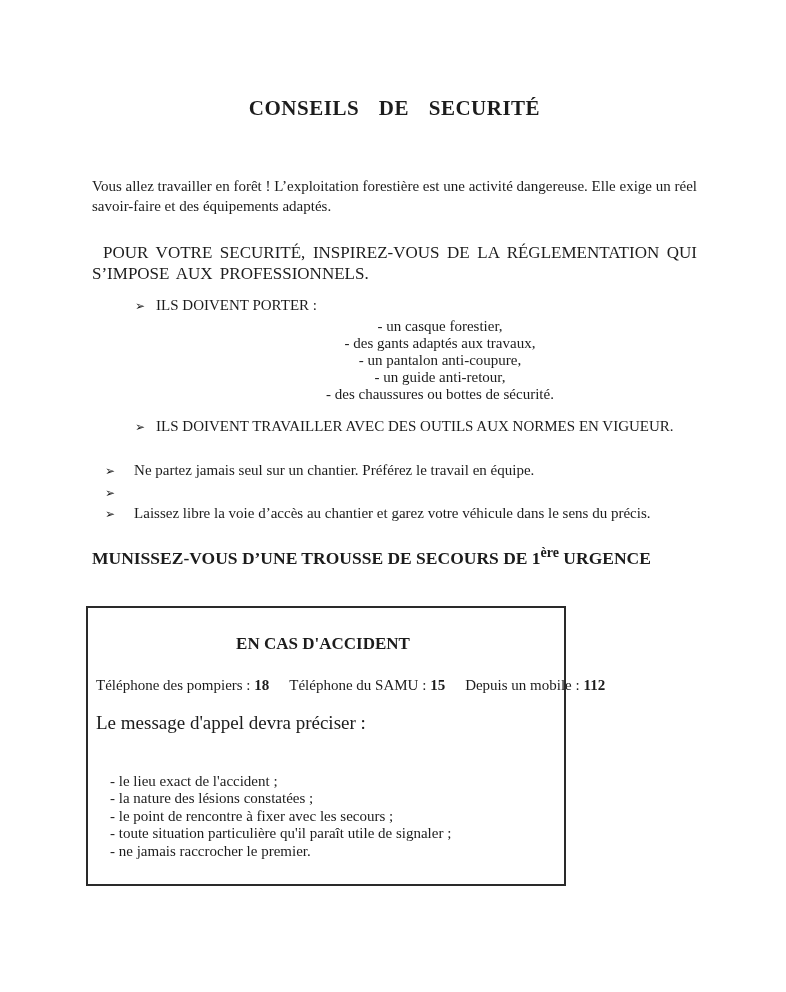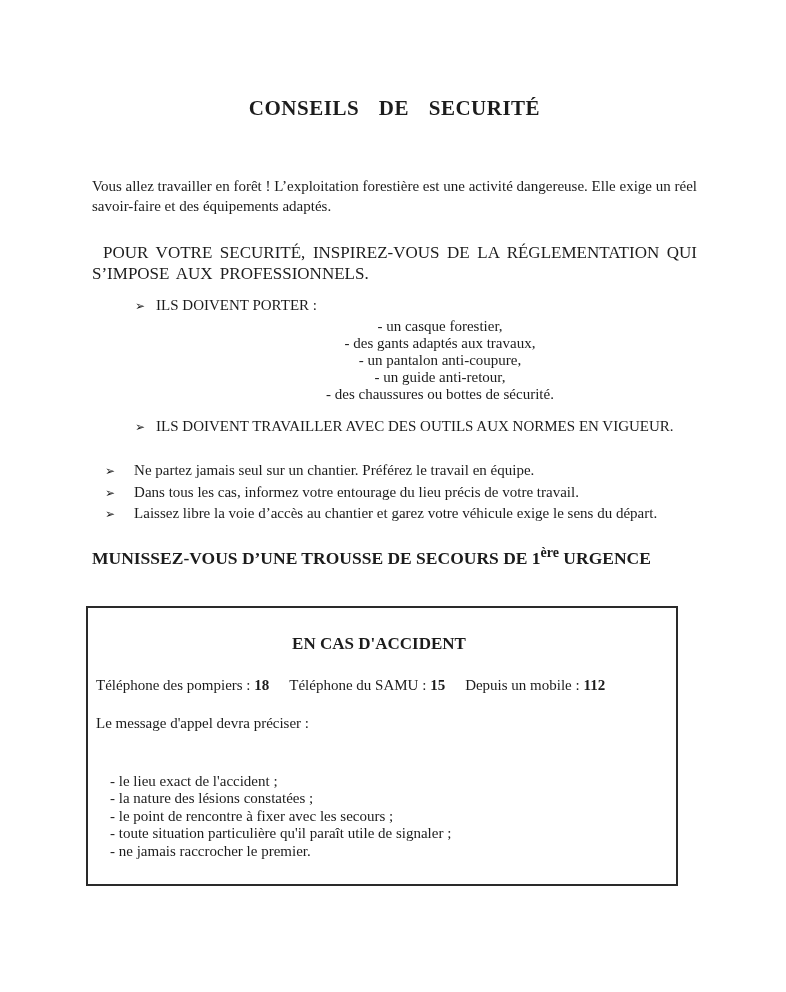--- a/index.html
+++ b/index.html
@@ -82,21 +82,21 @@
     line-height: 23px;
   }
   .trousse sup {
     font-size: 14px;
     vertical-align: super;
     line-height: 0;
   }
   .accident-box {
     margin-top: 36px;
     margin-left: -6px;
-    width: 592px;
+    width: 480px;
     min-height: 218px;
     border: 2px solid #2a2a2a;
     padding: 26px 14px 24px 8px;
   }
   .accident-title {
     text-align: center;
     font-size: 17px;
     font-weight: bold;
     line-height: 20px;
   }
@@ -104,21 +104,21 @@
     margin-top: 22px;
     display: flex;
     gap: 20px;
     font-size: 15px;
     line-height: 19px;
     white-space: nowrap;
   }
   .phones b { font-weight: bold; }
   .message-intro {
     margin-top: 19px;
-    font-size: 15px;
+    font-size: 19px;
     line-height: 18px;
   }
   .message-list {
     list-style: none;
     padding-left: 14px;
     font-size: 15px;
     font-weight: normal;
     line-height: 17.5px;
     margin-top: 41px;
   }
@@ -152,25 +152,24 @@
     <span>ILS DOIVENT TRAVAILLER AVEC DES OUTILS AUX NORMES EN VIGUEUR.</span>
   </div>
 
   <ul class="advice-list">
     <li>
       <span class="arrow">➢</span>
       <span>Ne partez jamais seul sur un chantier. Préférez le travail en équipe.</span>
     </li>
     <li>
       <span class="arrow">➢</span>
-      <span>Dans tous les cas, informez votre entourage du lieu précis de votre travail.</span>
     </li>
     <li>
       <span class="arrow">➢</span>
-      <span>Laissez libre la voie d’accès au chantier et garez votre véhicule exige le sens du départ.</span>
+      <span>Laissez libre la voie d’accès au chantier et garez votre véhicule dans le sens du précis.</span>
     </li>
   </ul>
 
   <h2 class="trousse"><span>MUNISSEZ-VOUS D’UNE TROUSSE DE SECOURS DE 1</span><sup>ère</sup><span> URGENCE</span></h2>
 
   <div class="accident-box">
     <h3 class="accident-title">EN CAS D'ACCIDENT</h3>
 
     <div class="phones">
       <span><span>Téléphone des pompiers : </span><b>18</b></span>

